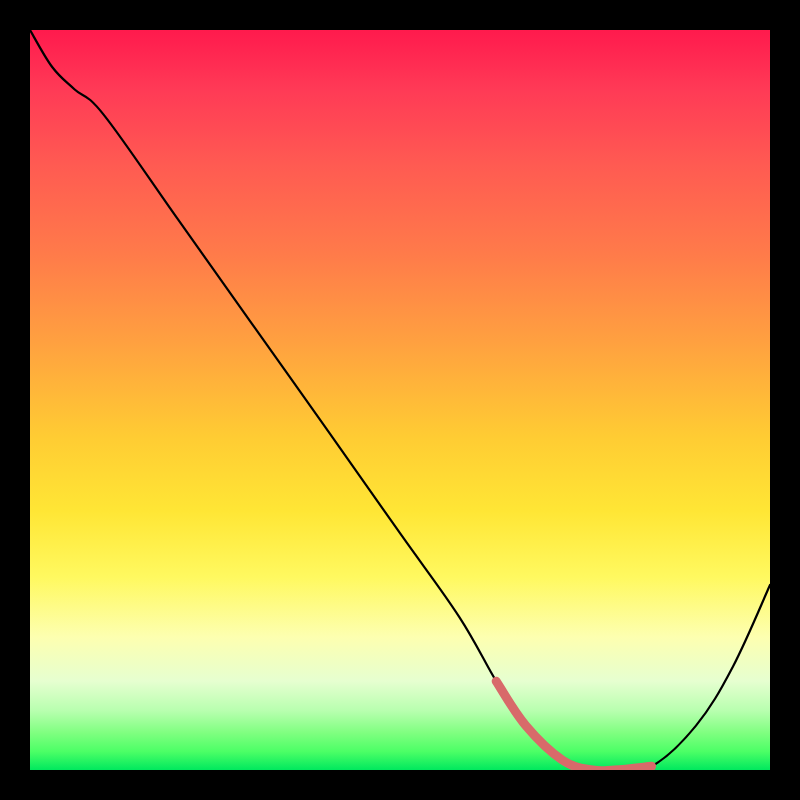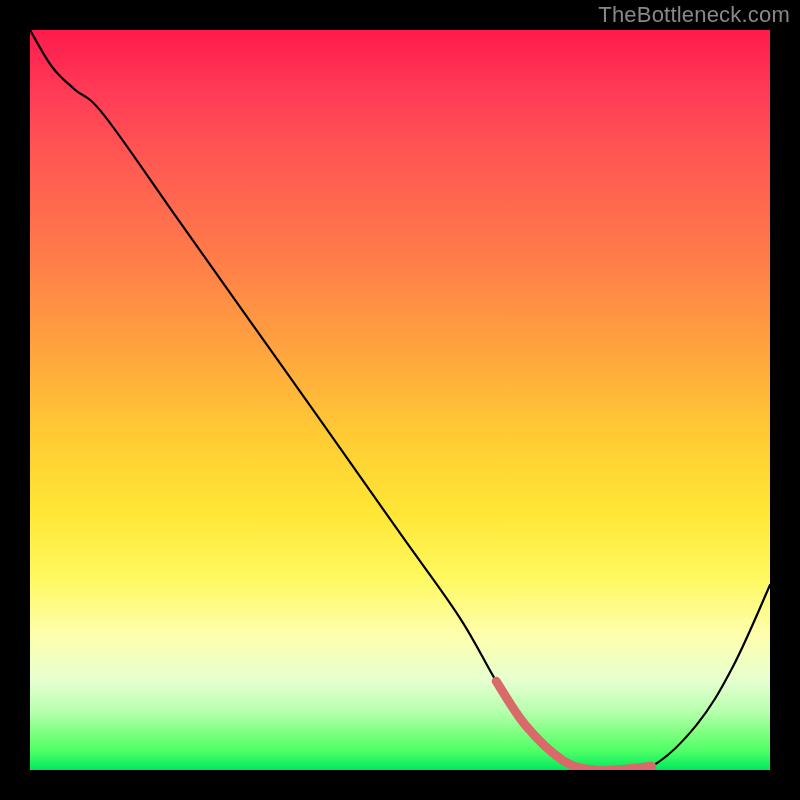--- a/index.html
+++ b/index.html
@@ -62,21 +62,20 @@
     left: 0;
     top: 0;
     width: 740px;
     height: 740px;
   }
 </style>
 </head>
 <body>
 
 <div class="container">
-  <div class="watermark">TheBottleneck.com</div>
   <div class="plot">
     <div class="gradient"></div>
     <svg class="curve" viewBox="0 0 740 740" preserveAspectRatio="none">
       <path id="main-curve" fill="none" stroke="#000000" stroke-width="2.2" stroke-linecap="round" stroke-linejoin="round" d="M 0 0 C 3.9959999999999996 6.66 14.208 26.344000000000012 22.2 37 C 30.192 47.65599999999999 35.076 50.54199999999993 44.4 59.19999999999993 C 53.724 67.85799999999993 55.352000000000004 61.65680000000002 74 85.10000000000002 C 92.648 108.54320000000003 121.36 151.87759999999994 148 189.43999999999994 C 174.64 227.00239999999994 195.36 256.2176 222 293.78000000000003 C 248.64 331.34240000000005 269.36 360.4244 296 398.12 C 322.64 435.8156 346.024 469.234 370 503.2 C 393.976 537.1659999999999 411.884 560.1800000000001 429.2 586.82 C 446.51599999999996 613.46 454.212 631.6196000000001 466.2 651.2 C 478.188 670.7804 483.812 681.3476 495.8 695.6 C 507.788 709.8524 520.812 722.388 532.8 730.38 C 544.7879999999999 738.372 553.076 738.2684 562.4 740 C 571.7239999999999 741.7316 573.944 740.666 584.6 740 C 595.2560000000001 739.334 606.948 744.2919999999999 621.6 736.3 C 636.2520000000001 728.308 651.348 713.582 666 695.6 C 680.652 677.618 689.68 661.708 703 636.4 C 716.32 611.092 733.34 569.652 740 555"></path>
       <path id="highlight-curve" fill="none" stroke="#d86a6a" stroke-width="9" stroke-linecap="round" stroke-linejoin="round" d="M 466.2 651.2 C 471.528 659.192 483.812 681.3476 495.8 695.6 C 507.788 709.8524 520.812 722.388 532.8 730.38 C 544.7879999999999 738.372 553.076 738.2684 562.4 740 C 571.7239999999999 741.7316 573.944 740.666 584.6 740 C 595.2560000000001 739.334 614.94 736.966 621.6 736.3"></path>
     </svg>
   </div>
 </div>
 
 </body></html>

